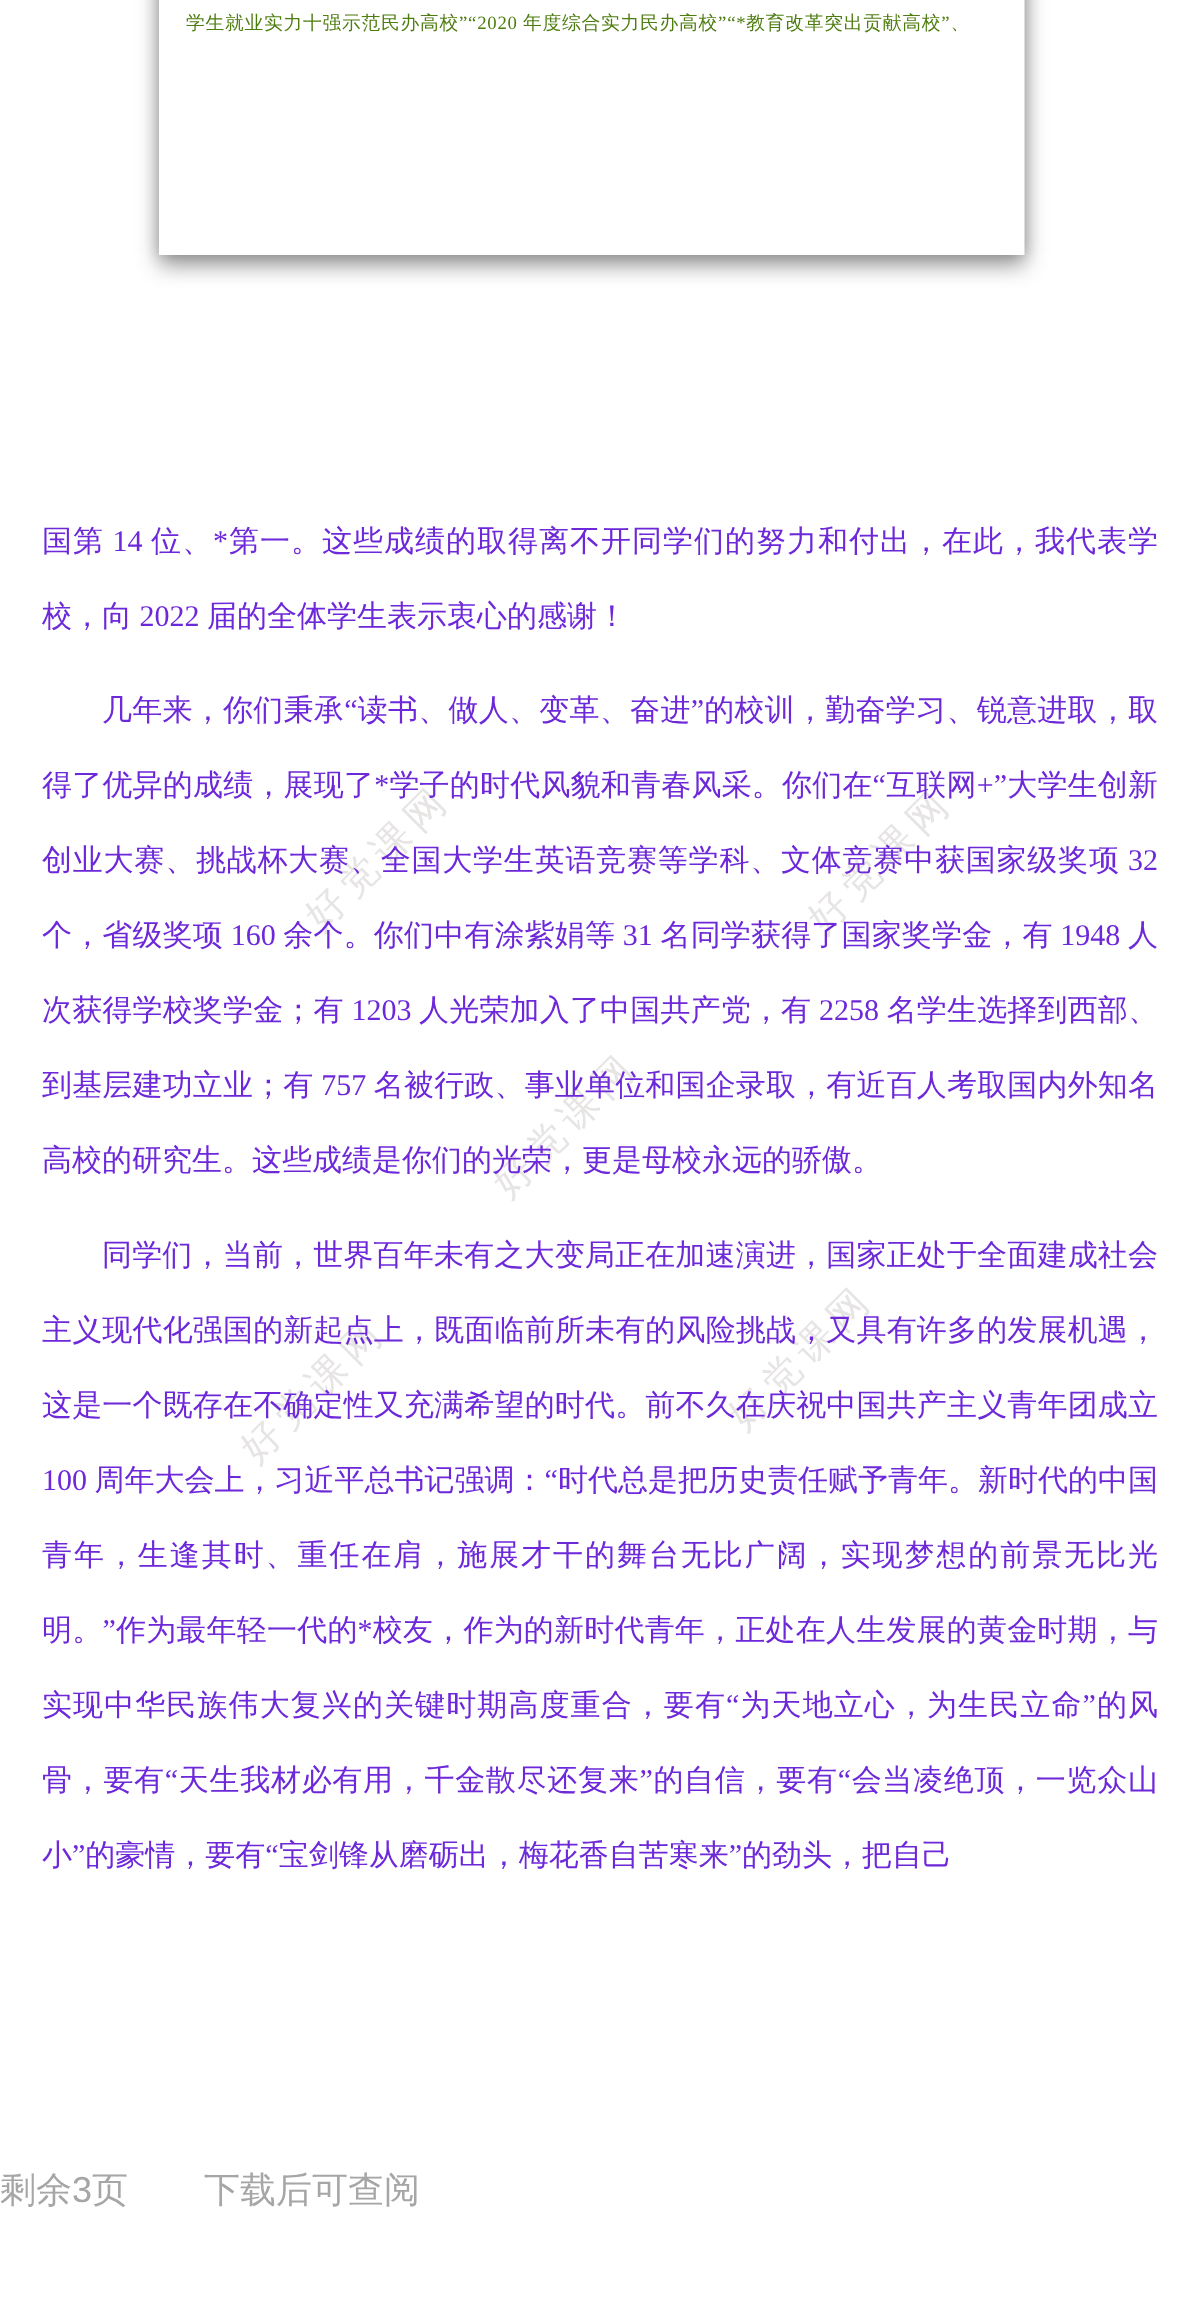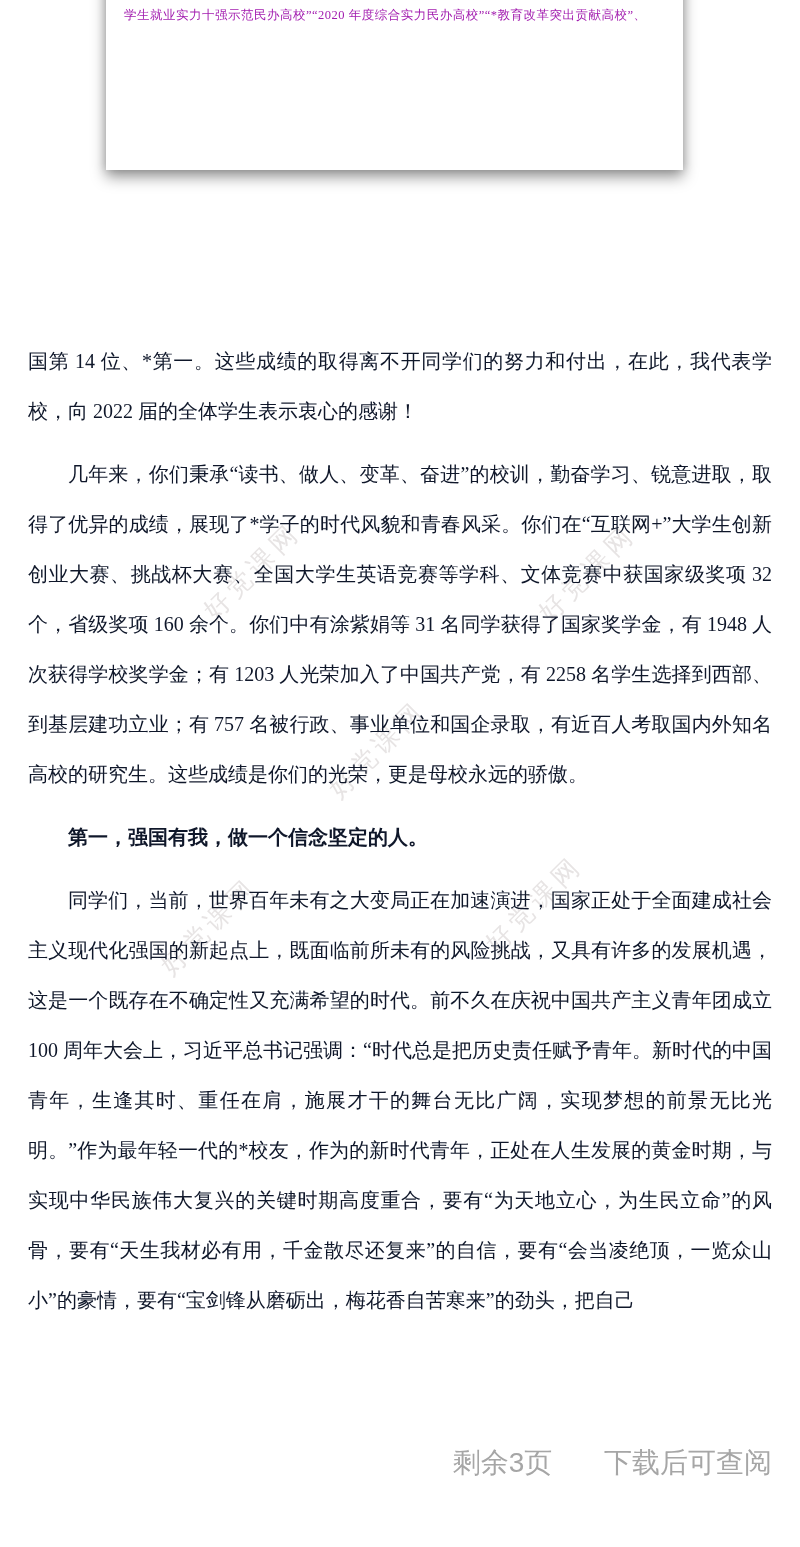--- a/index.html
+++ b/index.html
@@ -23,21 +23,21 @@
     box-shadow: 0 7px 14px rgba(0,0,0,0.40), 0 0 9px rgba(0,0,0,0.18);
     box-sizing: border-box;
     padding: 62px 16px 0 18px;
     z-index: 2;
   }
   .preview-card p {
     margin: 0;
     font-size: 12.5px;
     line-height: 30px;
     letter-spacing: 0.5px;
-    color: #a21caf;
+    color: #4d7c0f;
     text-align: justify;
   }
 
   
   .watermark {
     position: absolute;
     transform: rotate(-45deg);
     transform-origin: center;
     font-size: 26px;
     letter-spacing: 5px;
@@ -53,37 +53,37 @@
   .wm5 { left: 472px; top: 887px; }
 
   
   .doc-body {
     position: absolute;
     left: 28px;
     top: 336px;
     width: 744px;
     font-size: 20px;
     line-height: 50px;
-    color: #0f172a;
+    color: #6d28d9;
     text-align: justify;
     z-index: 2;
   }
   .doc-body p { margin: 0 0 13px 0; text-indent: 2em; }
   .doc-body p.continuation { text-indent: 0; }
   .doc-body p.heading { font-weight: bold; }
 
   
   .footer-hint {
     position: absolute;
     left: 0;
     top: 1444px;
     width: 772px;
-    text-align: right;
+    text-align: left;
     font-family: "Liberation Sans", sans-serif;
-    font-size: 28px;
+    font-size: 24px;
     color: #a6a6a6;
     z-index: 2;
   }
   .footer-hint .hint-2 { margin-left: 44px; }
 </style>
 </head>
 <body>
 
 <div class="preview-card">
   <p>学生就业实力十强示范民办高校”“2020 年度综合实力民办高校”“*教育改革突出贡献高校”、</p>
@@ -91,20 +91,19 @@
 
 <span class="watermark wm1">好党课网</span>
 <span class="watermark wm2">好党课网</span>
 <span class="watermark wm3">好党课网</span>
 <span class="watermark wm4">好党课网</span>
 <span class="watermark wm5">好党课网</span>
 
 <div class="doc-body">
   <p class="continuation">国第 14 位、*第一。这些成绩的取得离不开同学们的努力和付出，在此，我代表学校，向 2022 届的全体学生表示衷心的感谢！</p>
   <p>几年来，你们秉承“读书、做人、变革、奋进”的校训，勤奋学习、锐意进取，取得了优异的成绩，展现了*学子的时代风貌和青春风采。你们在“互联网+”大学生创新创业大赛、挑战杯大赛、全国大学生英语竞赛等学科、文体竞赛中获国家级奖项 32 个，省级奖项 160 余个。你们中有涂紫娟等 31 名同学获得了国家奖学金，有 1948 人次获得学校奖学金；有 1203 人光荣加入了中国共产党，有 2258 名学生选择到西部、到基层建功立业；有 757 名被行政、事业单位和国企录取，有近百人考取国内外知名高校的研究生。这些成绩是你们的光荣，更是母校永远的骄傲。</p>
-  <p class="heading">第一，强国有我，做一个信念坚定的人。</p>
   <p>同学们，当前，世界百年未有之大变局正在加速演进，国家正处于全面建成社会主义现代化强国的新起点上，既面临前所未有的风险挑战，又具有许多的发展机遇，这是一个既存在不确定性又充满希望的时代。前不久在庆祝中国共产主义青年团成立 100 周年大会上，习近平总书记强调：“时代总是把历史责任赋予青年。新时代的中国青年，生逢其时、重任在肩，施展才干的舞台无比广阔，实现梦想的前景无比光明。”作为最年轻一代的*校友，作为的新时代青年，正处在人生发展的黄金时期，与实现中华民族伟大复兴的关键时期高度重合，要有“为天地立心，为生民立命”的风骨，要有“天生我材必有用，千金散尽还复来”的自信，要有“会当凌绝顶，一览众山小”的豪情，要有“宝剑锋从磨砺出，梅花香自苦寒来”的劲头，把自己</p>
 </div>
 
 <div class="footer-hint">
   <span class="hint-1">剩余3页</span>
   <span class="hint-2">下载后可查阅</span>
 </div>
 
 </body></html>

